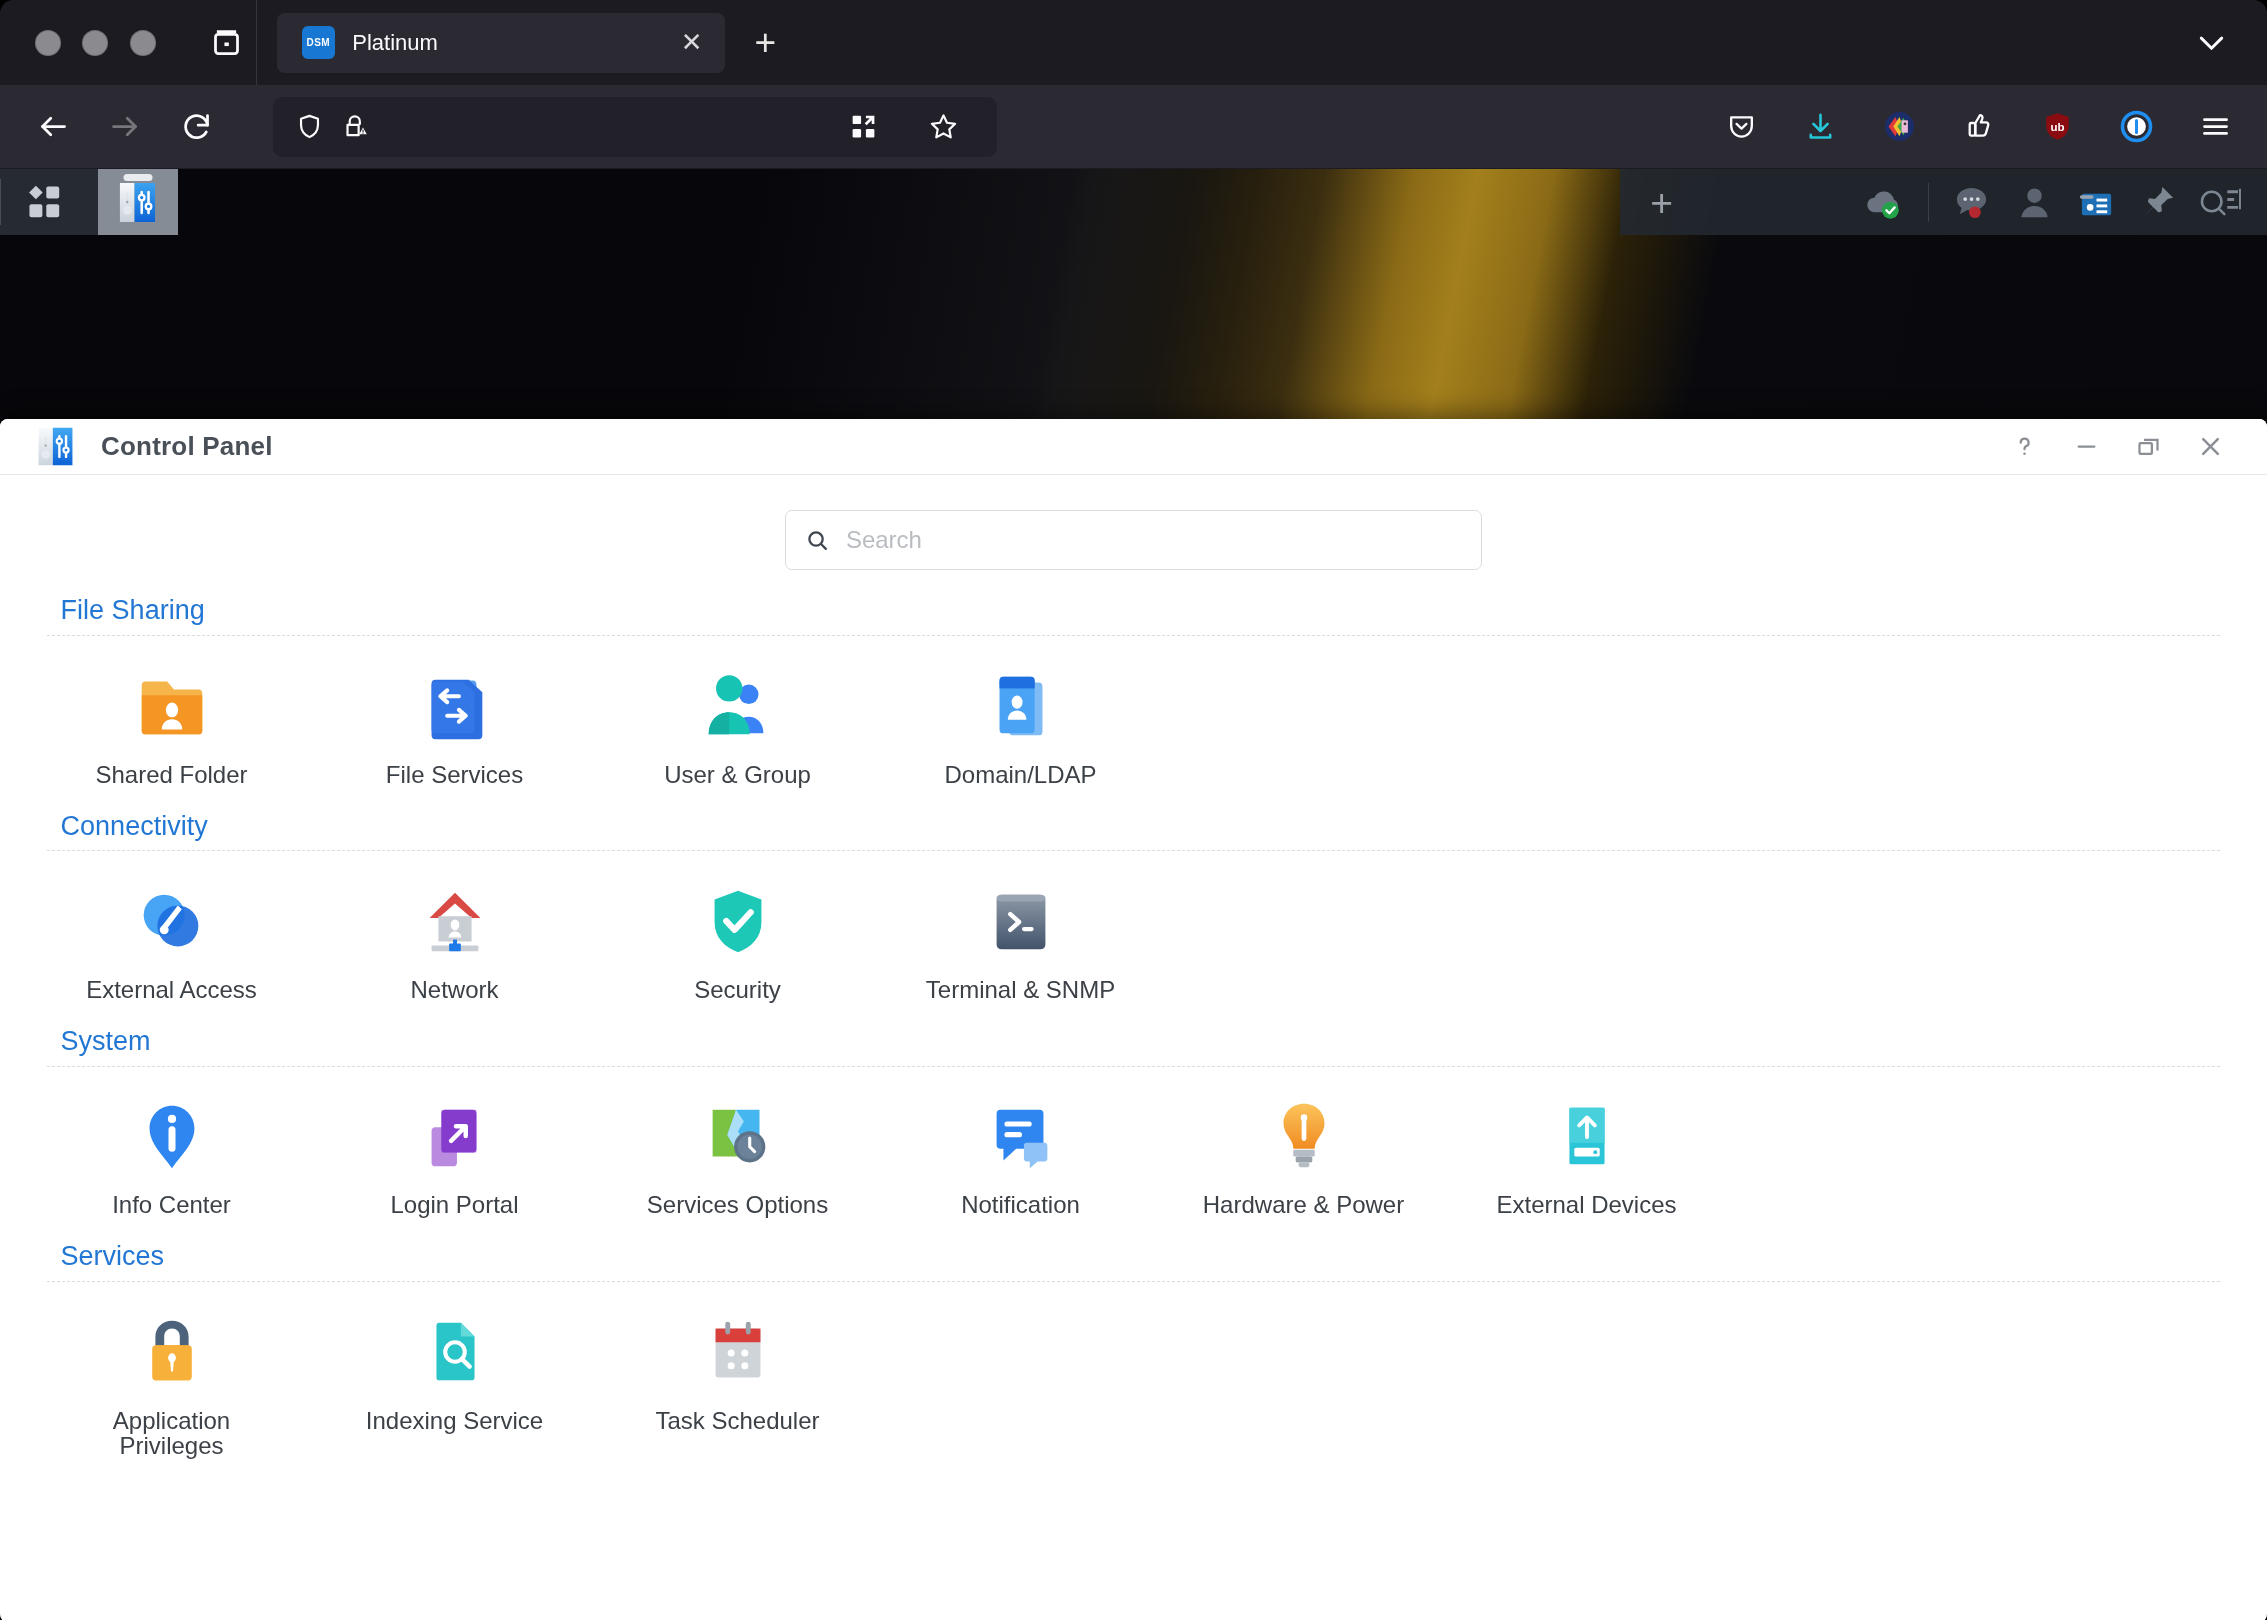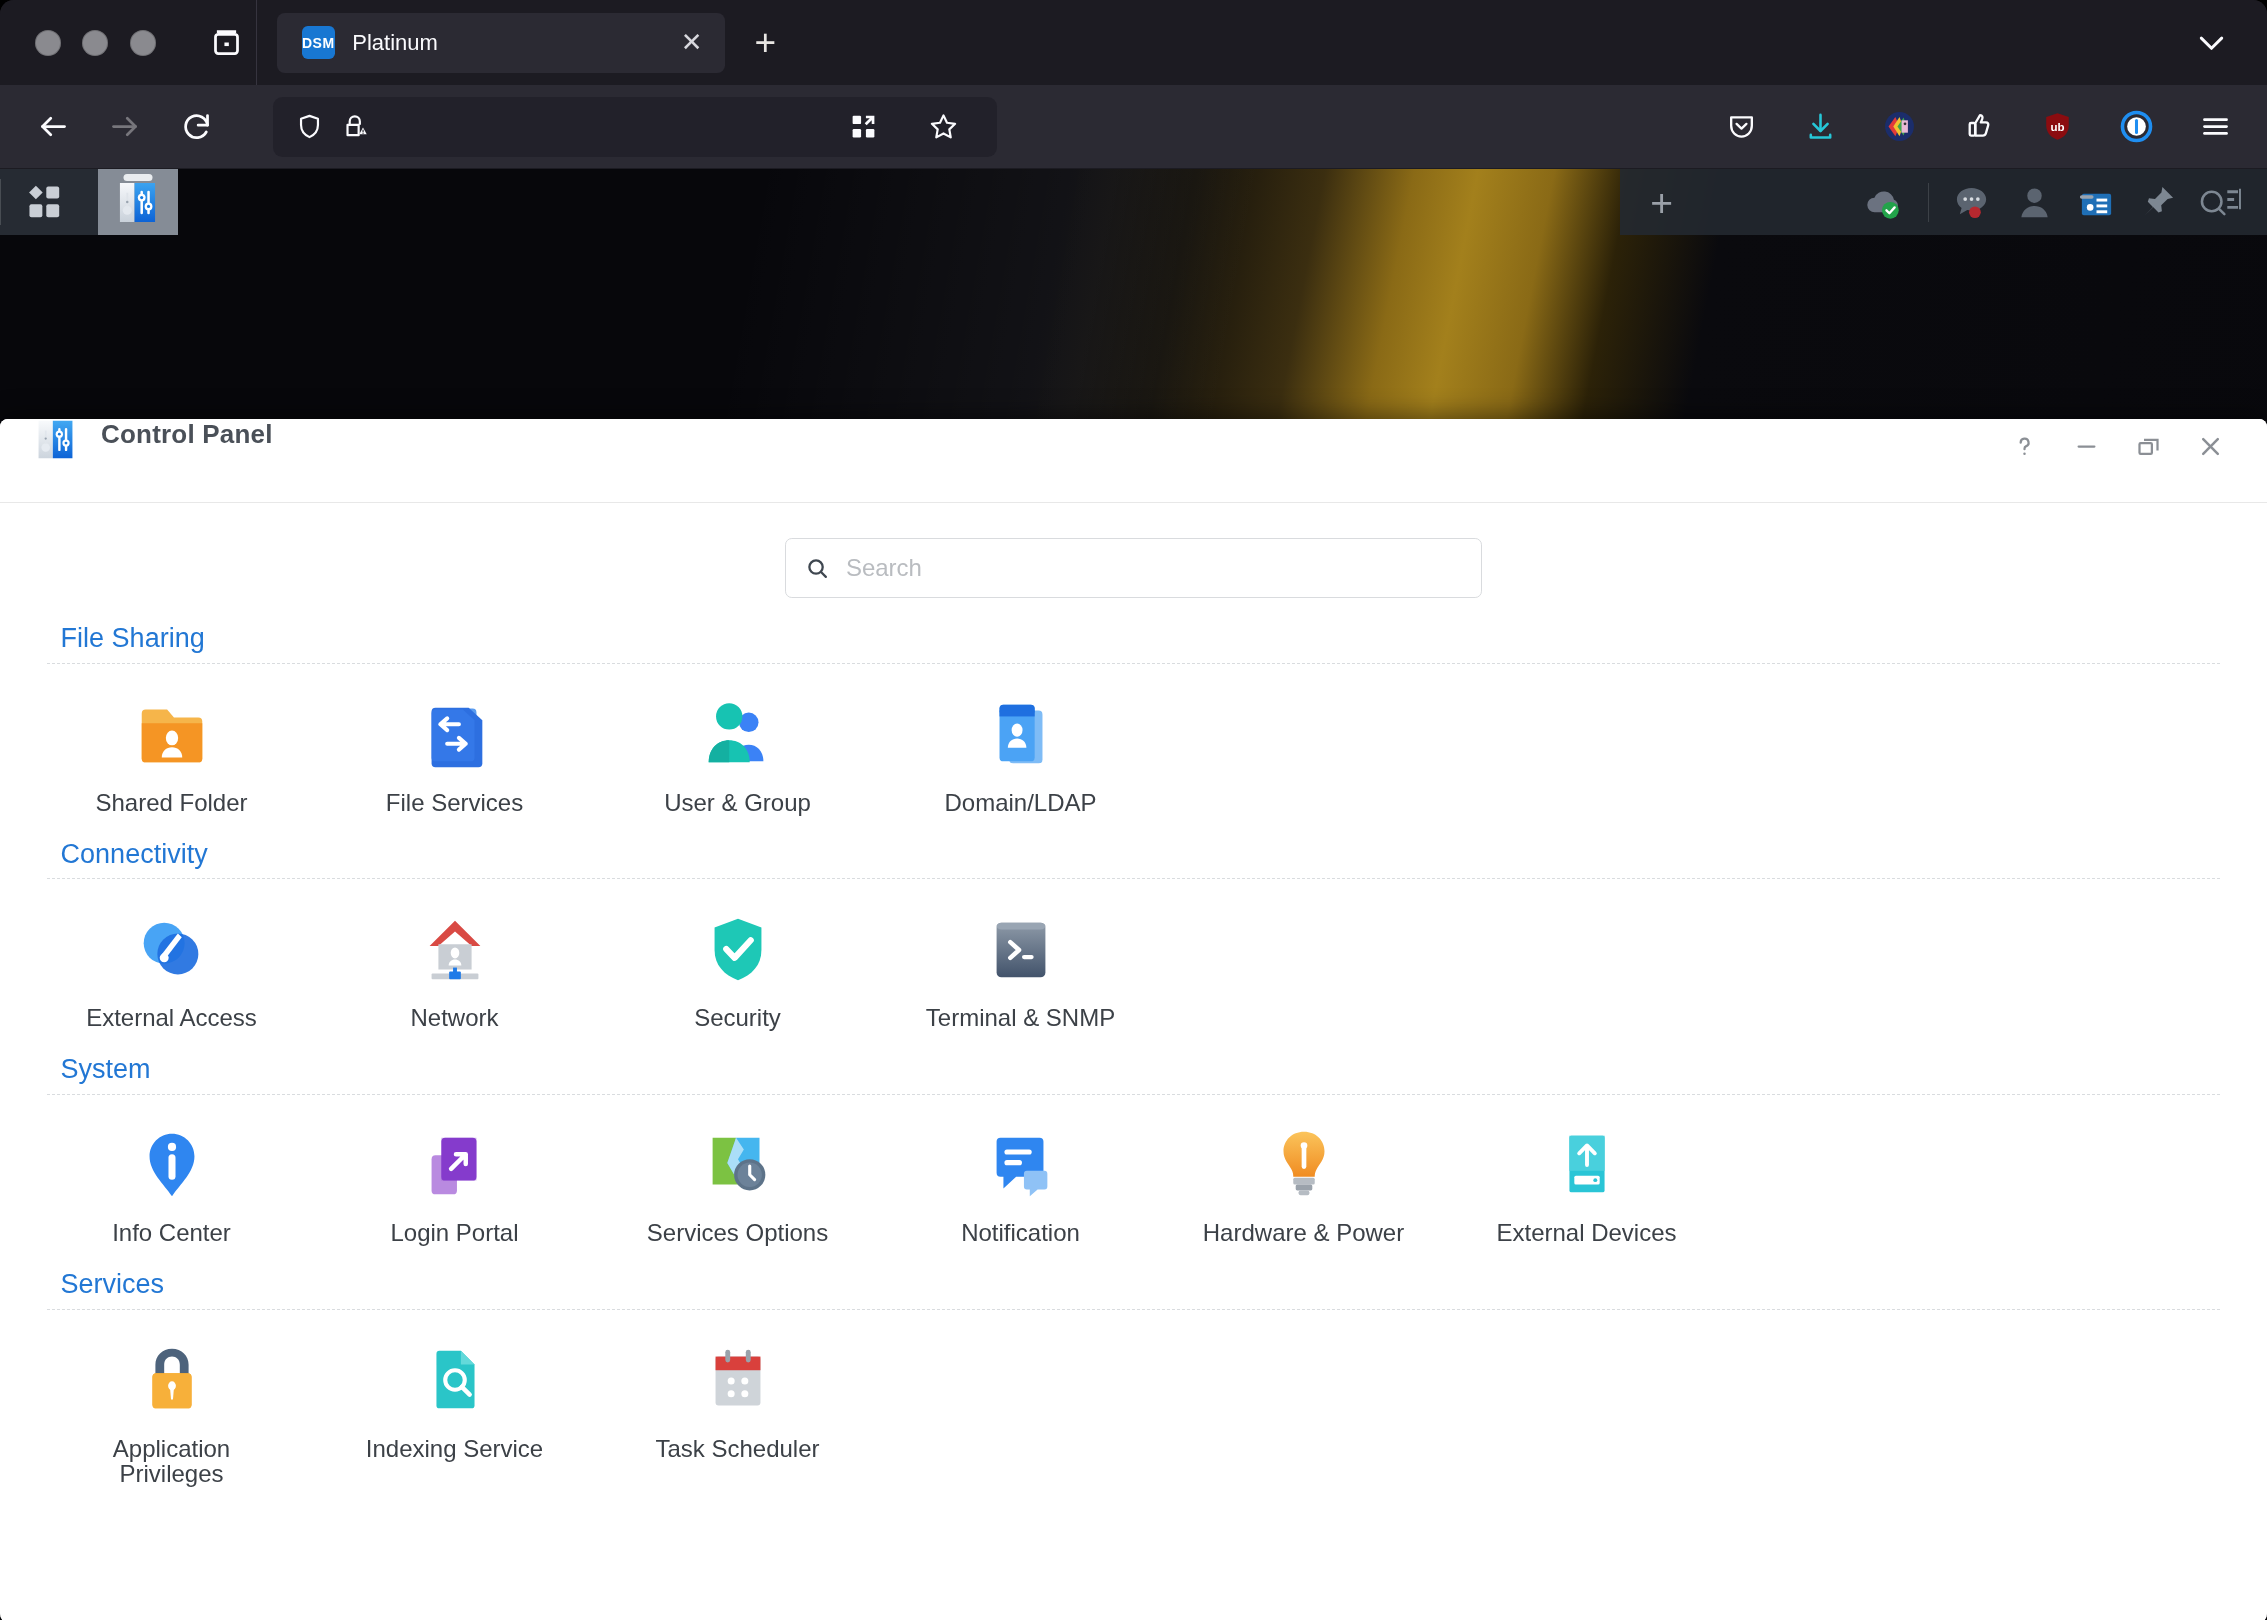--- a/index.html
+++ b/index.html
@@ -42,21 +42,21 @@
     height: 60px; width: 448px;
     margin-left: 19.4px;
     padding: 0 13.6px 0 25px;
     background: #2b2a33;
     border-radius: 7.8px;
     color: #fbfbfe;
   }
   .tab-fav {
     width: 33px; height: 33px; border-radius: 5.8px;
     background: #1877d2; color: #fff;
-    font-size: 14px; font-weight: bold; letter-spacing: 0.5px;
+    font-size: 10px; font-weight: bold; letter-spacing: 0.5px;
     display: flex; align-items: center; justify-content: center;
     font-family: "Liberation Sans", sans-serif;
     flex: none;
   }
   .tab-title {
     flex: 1; margin-left: 17.5px;
     font-size: 22px; color: #fbfbfe;
     white-space: nowrap; overflow: hidden; text-overflow: ellipsis;
   }
   .tab-close {
@@ -163,22 +163,22 @@
   #cpwin {
     position: absolute;
     left: 0; right: 0; top: 250px; bottom: -5.8px;
     background: #ffffff;
     border-radius: 7.8px 7.8px 13.6px 13.6px;
     box-shadow: 0 -3.9px 25px rgba(0,0,0,.45);
     overflow: hidden;
     display: flex; flex-direction: column;
   }
   .cp-titlebar {
-    height: 84px; flex: none;
-    display: flex; 
+    height: 56px; flex: none;
+    display: flex; align-items: center;
     padding: 0 26px 0 35px;
     border-bottom: 1px solid #e8e8e8;
     background: #fff;
   }
   .cp-icon { width: 41px; height: 41px; flex: none; }
   .cp-title {
     margin-left: 25px; font-size: 26px; font-weight: bold; color: #4a5058;
     letter-spacing: 0.2px;
   }
   .cp-spacer { flex: 1; }

